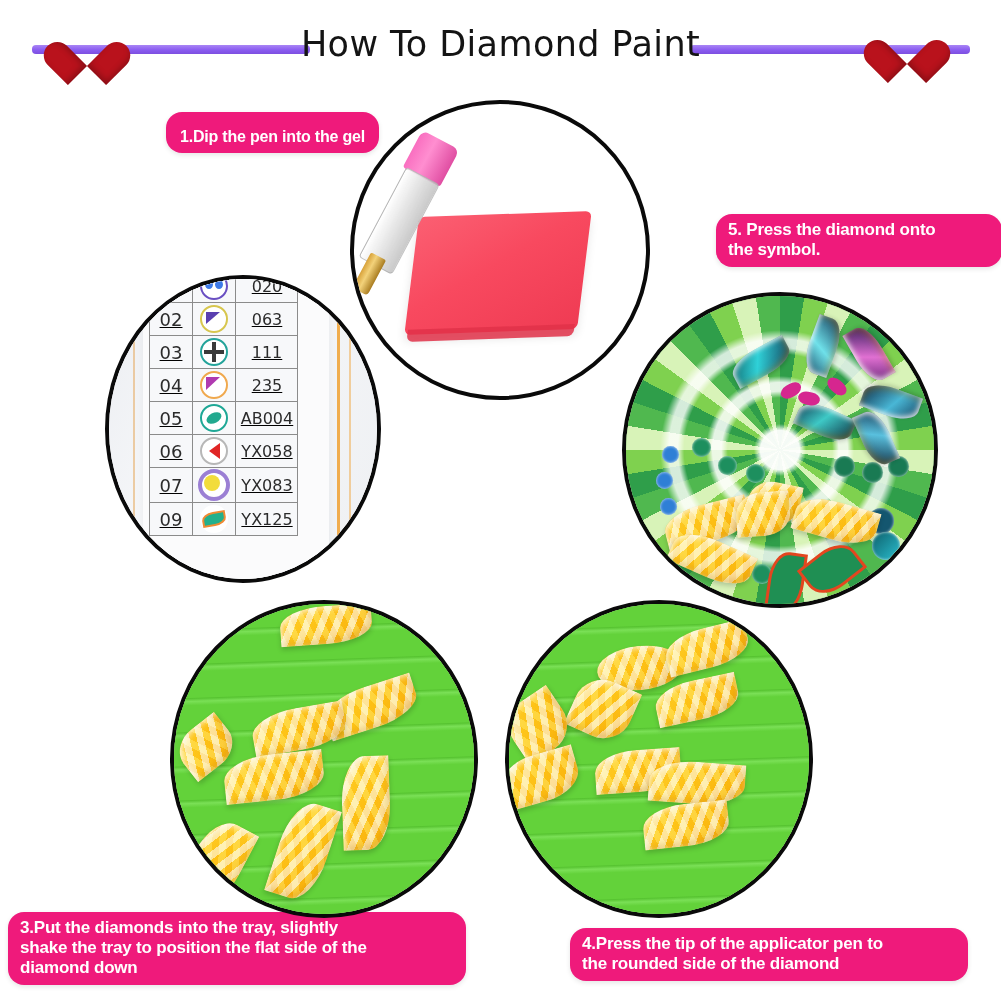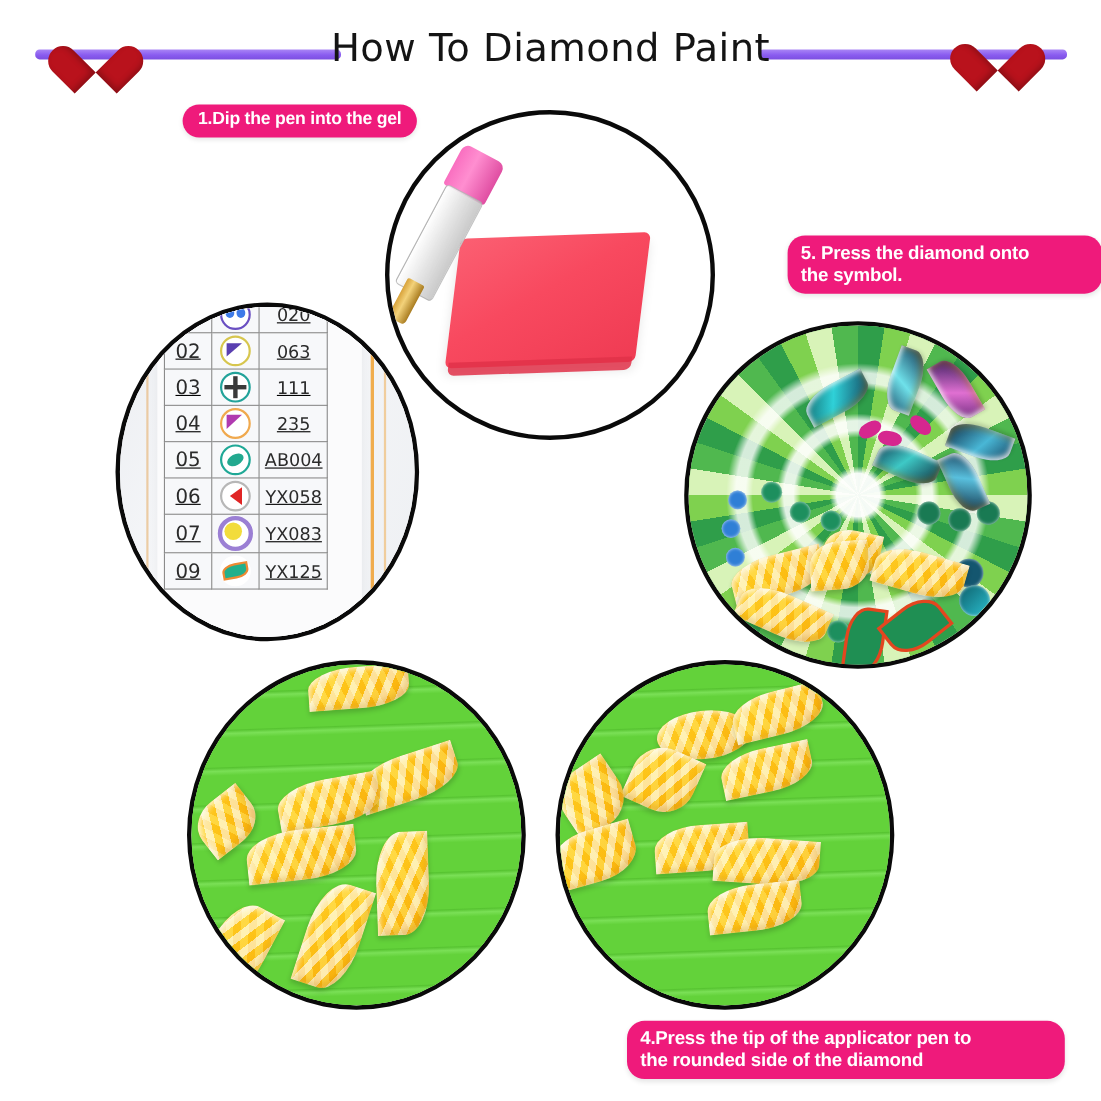--- a/index.html
+++ b/index.html
@@ -34,21 +34,21 @@
     font-family:"DejaVu Sans", sans-serif;font-weight:400;
   }
 
   
   .label{
     position:absolute;background:#ef1a7b;color:#ffffff;border-radius:18px;
     font-weight:bold;line-height:1.18;padding:6px 12px 7px 12px;
     box-shadow:0 2px 5px rgba(0,0,0,.10);
     letter-spacing:-0.2px;white-space:pre-line;
   }
-  #label-1{left:166px;top:95px;font-size:16px;border-radius:16px;padding:5px 14px 6px;}
+  #label-1{left:166px;top:112px;font-size:16px;border-radius:16px;padding:16px 14px 6px;}
   #label-2{left:8px;top:200px;width:268px;font-size:17px;border-radius:16px;}
   #label-5{left:716px;top:214px;width:262px;font-size:17px;border-radius:16px;}
   #label-3{left:8px;top:912px;width:434px;font-size:17px;border-radius:16px;}
   #label-4{left:570px;top:928px;width:374px;font-size:17px;border-radius:16px;}
 
   
   .bubble{position:absolute;border-radius:50%;overflow:hidden;
           border:4px solid #0a0a0a;background:#fff;}
   #bubble-pen{left:350px;top:100px;width:292px;height:292px;}
   #bubble-chart{left:105px;top:275px;width:268px;height:300px;border-radius:50%;}
@@ -170,20 +170,23 @@
     <div class="heart" id="heart-right">
         <i class="l"></i>
         <i class="r"></i>
       </div>
     <div id="page-title">How To Diamond Paint</div>
   </div>
 
   <div class="label" id="label-1">1.Dip the pen into the gel</div>
   <div class="label" id="label-5">5.  Press the diamond onto
 the symbol.</div>
+  <div class="label" id="label-3">3.Put the diamonds into the tray, slightly
+shake the tray to position the flat side of the
+diamond down</div>
   <div class="label" id="label-4">4.Press the tip of the applicator pen to
 the rounded side of the diamond</div>
 
   <div class="bubble" id="bubble-pen">
     <div class="inner">
       <div class="gel"></div>
       <div class="pen" id="pen1">
         <div class="cap"></div>
         <div class="body"></div>
         <div class="tip"></div>

